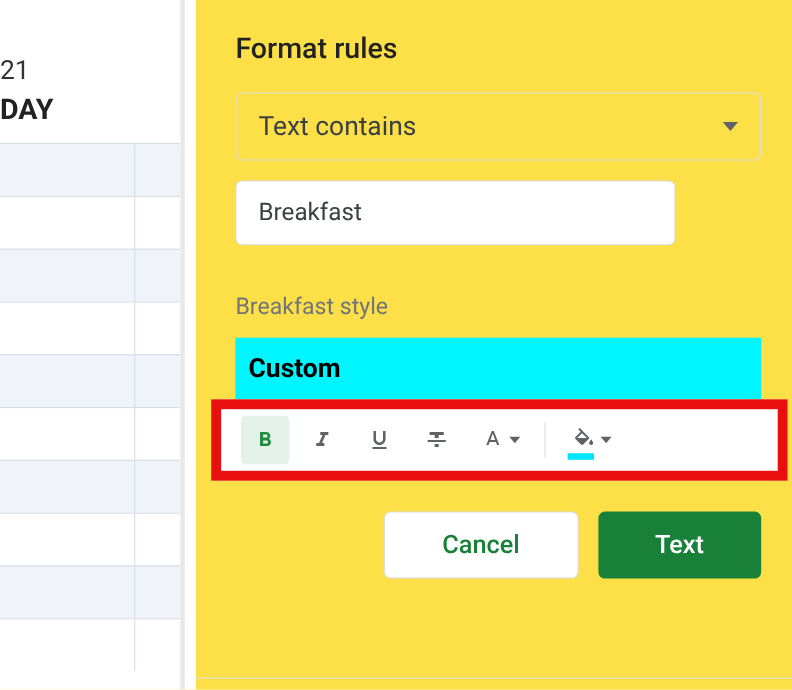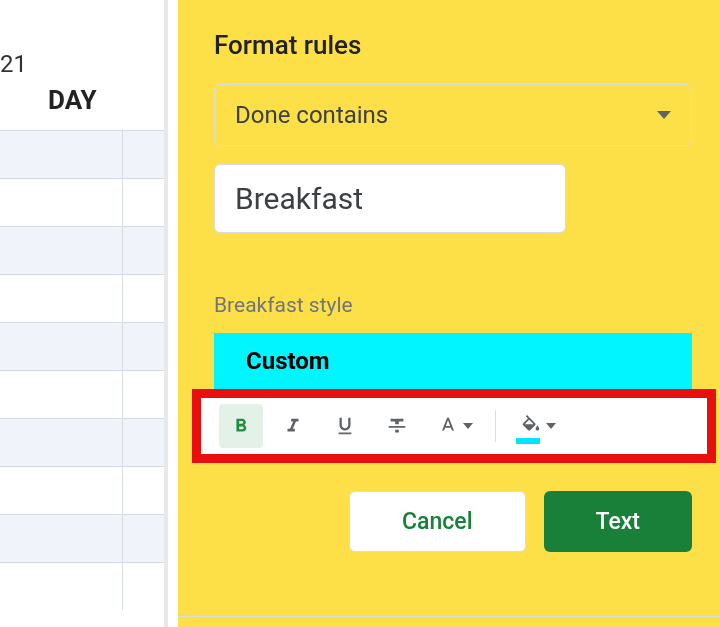--- a/index.html
+++ b/index.html
@@ -30,21 +30,20 @@
       font-size: 24px;
       color: #333;
     }
     .left-text-day {
       position: absolute;
       left: 0;
       top: 85px;
       font-size: 26px;
       font-weight: bold;
       color: #222;
-      margin-left: 48px;
     }
     .sheet-rows {
       position: absolute;
       left: 0;
       top: 130px;
       width: 164px;
     }
     .sheet-row {
       height: 48px;
       border-top: 1px solid #d6dce5;
@@ -118,30 +117,30 @@
       width: 0;
       height: 0;
       border-left: 7px solid transparent;
       border-right: 7px solid transparent;
       border-top: 8px solid #5f6368;
     }
     .text-input {
       border: 1px solid #dadce0;
       border-radius: 6px;
       padding: 16px 20px;
-      font-size: 30px;
+      font-size: 22px;
       color: #3c4043;
-      width: 352px;
-      margin-bottom: 60px;
+      width: 400px;
+      margin-bottom: 44px;
       font-family: inherit;
       outline: none;
     }
     .style-preview {
       background: #00f5ff;
-      padding: 14px 32px;
+      padding: 14px 12px;
       font-size: 24px;
       font-weight: bold;
       color: #000;
       width: 478px;
     }
     .toolbar-wrapper {
       border: 9px solid #e8100f;
       padding: 6px 4px;
       width: 524px;
       margin-left: -22px;
@@ -267,21 +266,21 @@
   </div>
 </div>
 
 <div class="divider"></div>
 
 <div class="panel">
   <div class="section-title">Format rules</div>
   
   
   <div class="dropdown">
-    <span class="dropdown-text">Done contains</span>
+    <span class="dropdown-text">Text contains</span>
     <span class="dropdown-arrow"></span>
   </div>
   
   <input class="text-input" value="Breakfast" style="">
   
   <div class="field-label">Breakfast style</div>
   
   <div class="style-preview">
     <span>Custom</span>
   </div>

